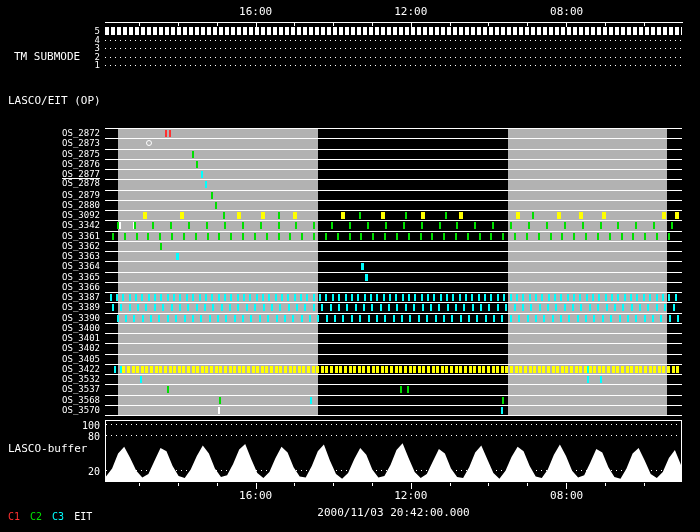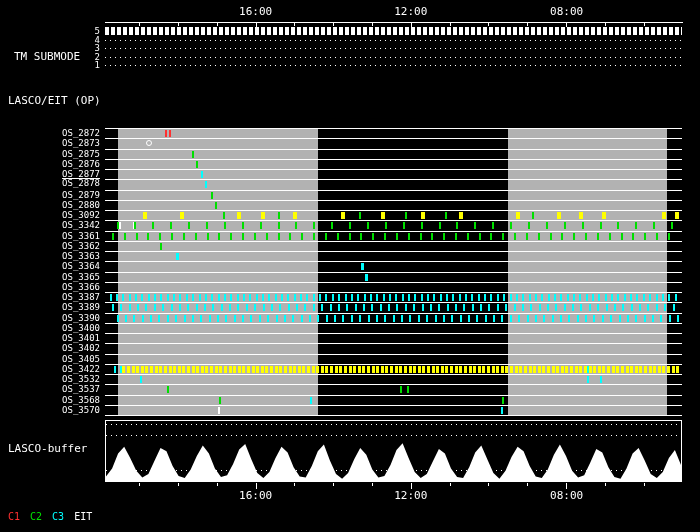--- a/index.html
+++ b/index.html
@@ -643,20 +643,25 @@
         <div class="tick" style="left: 204.8px; width: 2px; background: rgb(0, 255, 255);"></div>
         <div class="tick" style="left: 397px; width: 2px; background: rgb(0, 224, 0);"></div>
       </div>
       <div class="trow" style="top: 276.75px; height: 10.25px;">
         <div class="tick" style="left: 113.1px; width: 2px; background: rgb(255, 255, 255);"></div>
         <div class="tick" style="left: 396.4px; width: 2px; background: rgb(0, 255, 255);"></div>
       </div>
     </div>
 
   <div class="lbl" id="buffer-label">LASCO-buffer</div>
+  <div class="abs" id="buffer-ylabels">
+      <div class="ynum" style="top: 3.9px;">100</div>
+      <div class="ynum" style="top: 15.3px;">80</div>
+      <div class="ynum" style="top: 49.6px;">20</div>
+    </div>
   <div class="abs" id="buffer-panel">
     <svg id="buffer-svg" width="575" height="60" viewBox="0 0 575 60">
       <polygon id="buffer-poly" fill="#ffffff" points="0,60 0.0,55.4 6.1,47.4 12.1,32.6 18.2,25.7 24.2,37.1 30.3,49.7 36.3,56.6 42.4,53.1 48.4,40.0 54.5,26.9 60.5,30.3 66.6,45.1 72.6,54.9 78.7,57.1 84.7,48.6 90.8,34.9 96.8,24.6 102.9,32.6 108.9,47.4 115.0,56.0 121.1,54.3 127.1,42.9 133.2,28.6 139.2,22.9 145.3,38.3 151.3,52.0 157.4,57.1 163.4,50.9 169.5,37.1 175.5,25.7 181.6,31.4 187.6,46.3 193.7,55.4 199.7,56.6 205.8,45.1 211.8,30.3 217.9,23.4 223.9,39.4 230.0,53.1 236.1,57.7 242.1,52.0 248.2,38.3 254.2,26.9 260.3,33.7 266.3,48.6 272.4,56.6 278.4,54.9 284.5,44.0 290.5,29.1 296.6,22.3 302.6,37.1 308.7,50.9 314.7,57.1 320.8,53.1 326.8,40.6 332.9,28.0 338.9,32.6 345.0,47.4 351.1,56.0 357.1,57.1 363.2,46.3 369.2,31.4 375.3,24.6 381.3,38.3 387.4,52.0 393.4,57.7 399.5,49.7 405.5,36.0 411.6,25.7 417.6,30.3 423.7,45.1 429.7,55.4 435.8,57.1 441.8,48.6 447.9,33.7 453.9,23.4 460.0,34.9 466.1,49.7 472.1,56.6 478.2,54.3 484.2,41.7 490.3,28.0 496.3,31.4 502.4,46.3 508.4,56.0 514.5,57.7 520.5,47.4 526.6,32.6 532.6,26.9 538.7,39.4 544.7,53.1 550.8,57.1 556.8,50.9 562.9,37.1 568.9,29.1 575.0,44.0 575,60"></polygon>
     </svg>
   <div class="dotline" style="top: 2.9px;"></div>
       <div class="dotline" style="top: 14.3px;"></div>
       <div class="dotline" style="top: 48.6px;"></div>
     </div>
 
   <div class="abs" id="bottom-axis-ticks">
@@ -673,16 +678,17 @@
       <div class="tick-v" style="left: 422.2px; height: 3px;"></div>
       <div class="tick-v" style="left: 461px; height: 6px;"></div>
       <div class="tick-v" style="left: 499.8px; height: 3px;"></div>
       <div class="tick-v" style="left: 538.6px; height: 3px;"></div>
     </div>
   <div class="abs" id="bottom-axis-labels">
       <div class="xlab" style="left: 150.597px;">16:00</div>
       <div class="xlab" style="left: 305.81px;">12:00</div>
       <div class="xlab" style="left: 461.6px;">08:00</div>
     </div>
+  <div class="lbl" id="timestamp">2000/11/03 20:42:00.000</div>
 
   <div class="abs" id="legend"><span style="color: rgb(255, 48, 48);">C1</span><span style="color: rgb(0, 224, 0);">C2</span><span style="color: rgb(0, 255, 255);">C3</span><span style="color: rgb(255, 255, 255);">EIT</span></div>
 
 </div>
 
 </body></html>

